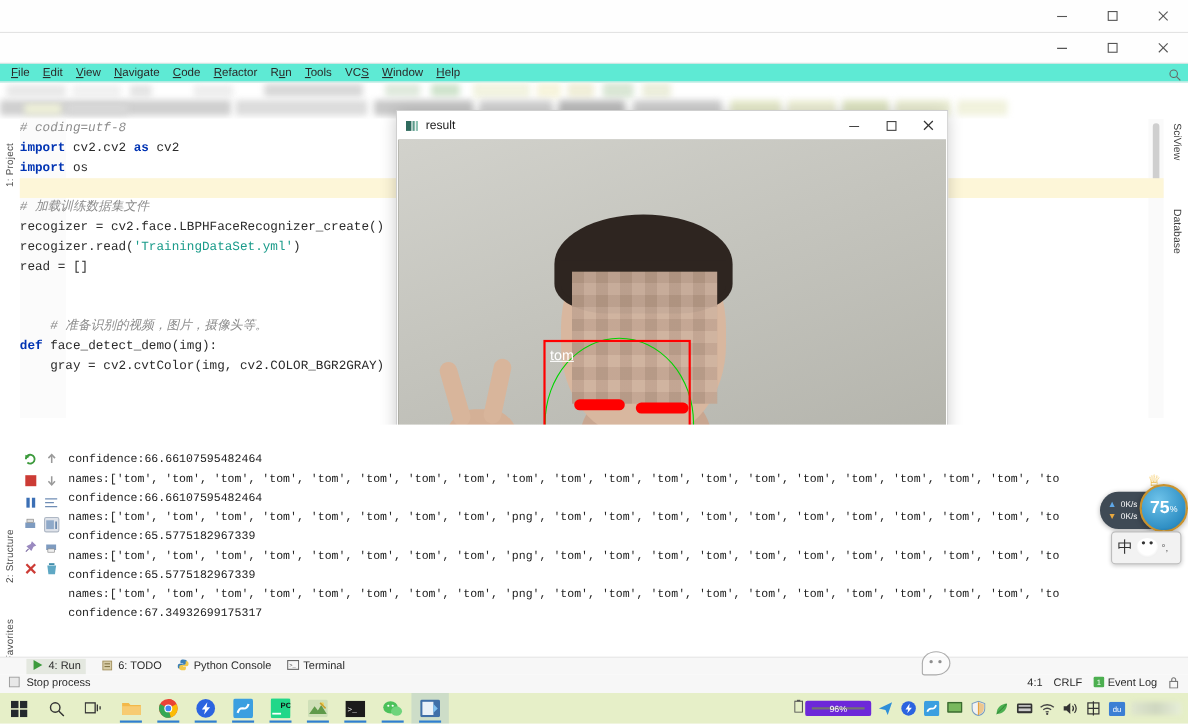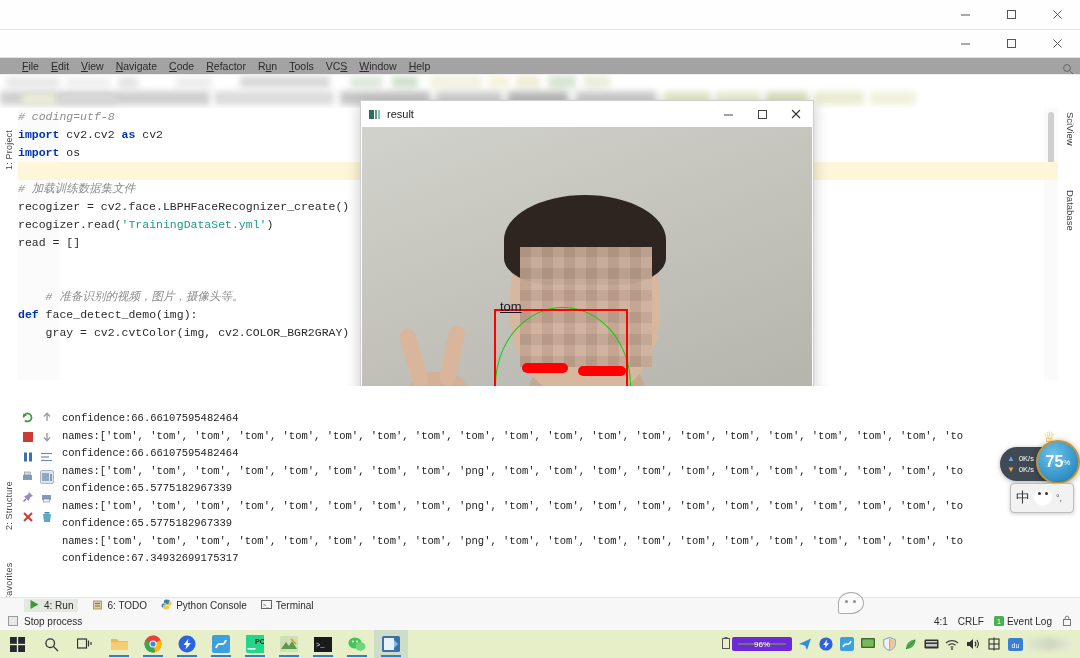--- a/index.html
+++ b/index.html
@@ -23,22 +23,22 @@
   .win-btn {
     width: 46px; height: 100%;
     display: flex; align-items: center; justify-content: center;
     color: #5a5a5a; font-size: 13px;
   }
   .win-btn svg { display:block; }
 
   
   .menubar {
     position: absolute; top: 58px; left: 0; right: 0; height: 17px;
-    background: #a3a3a3;
-    display: flex; align-items: flex-start; padding-left: 16px;
+    background: #5eead4;
+    display: flex; align-items: flex-start; padding-left: 4px;
     font-size: 10.5px; color: #2b2b2b;
     border-bottom: 1px solid #ededed;
   }
   .menubar .mi { padding: 0 6px; line-height: 17px; white-space: nowrap; }
   .menubar .mi .u { text-decoration: underline; }
   .menu-search {
     position: absolute; right: 6px; top: 61px;
     width: 12px; height: 12px;
   }
 
@@ -113,21 +113,21 @@
     position: absolute; left: 44px; right: 0; top: 20px; bottom: 0;
     font-family: "Liberation Mono","DejaVu Sans Mono", monospace;
     font-size: 10.5px; color: #222;
     overflow: hidden; white-space: pre; line-height: 17.5px;
     padding-top: 4px;
   }
   .console div { height: 17.5px; }
 
   
   .resultwin {
-    position: absolute; left: 360px; top: 100px; width: 454px; height: 364px;
+    position: absolute; left: 360px; top: 100px; width: 502px; height: 364px;
     background: #fff; border: 1px solid #cfcfcf;
     box-shadow: 0 3px 14px rgba(0,0,0,.22);
   }
   .result-title {
     height: 26px; background:#fff; display:flex; align-items:center;
     padding-left: 8px; font-size: 11px; color:#1b1b1b;
   }
   .result-title .ctrls { margin-left:auto; display:flex; }
   .result-title .ctrls .win-btn { width: 34px; height: 26px; }
   .result-body {
@@ -176,22 +176,22 @@
   }
   .detect-box {
     position:absolute; left: 132px; top: 182px; width: 134px; height: 152px;
     border: 2px solid #ff0000;
   }
   .detect-circle {
     position:absolute; left: 133px; top: 180px; width: 136px; height: 156px;
     border: 1.5px solid #00d400; border-radius: 50%;
   }
   .detect-label {
-    position:absolute; left: 138px; top: 172px;
-    color: #0f172a; font-size: 13px;
+    position:absolute; left: 138px; top: 188px;
+    color: #ffffff; font-size: 13px;
     font-family: "Liberation Sans", sans-serif;
     text-decoration: underline;
   }
   .redbar { position:absolute; background:#ff0000; border-radius: 5px; }
 
   
   .bottombar {
     position: absolute; left: 0; right: 0; top: 597px; height: 16px;
     background: #f7f7f7; display:flex; align-items:center; gap: 14px;
     padding-left: 24px; font-size: 10px; color:#2b2b2b;

